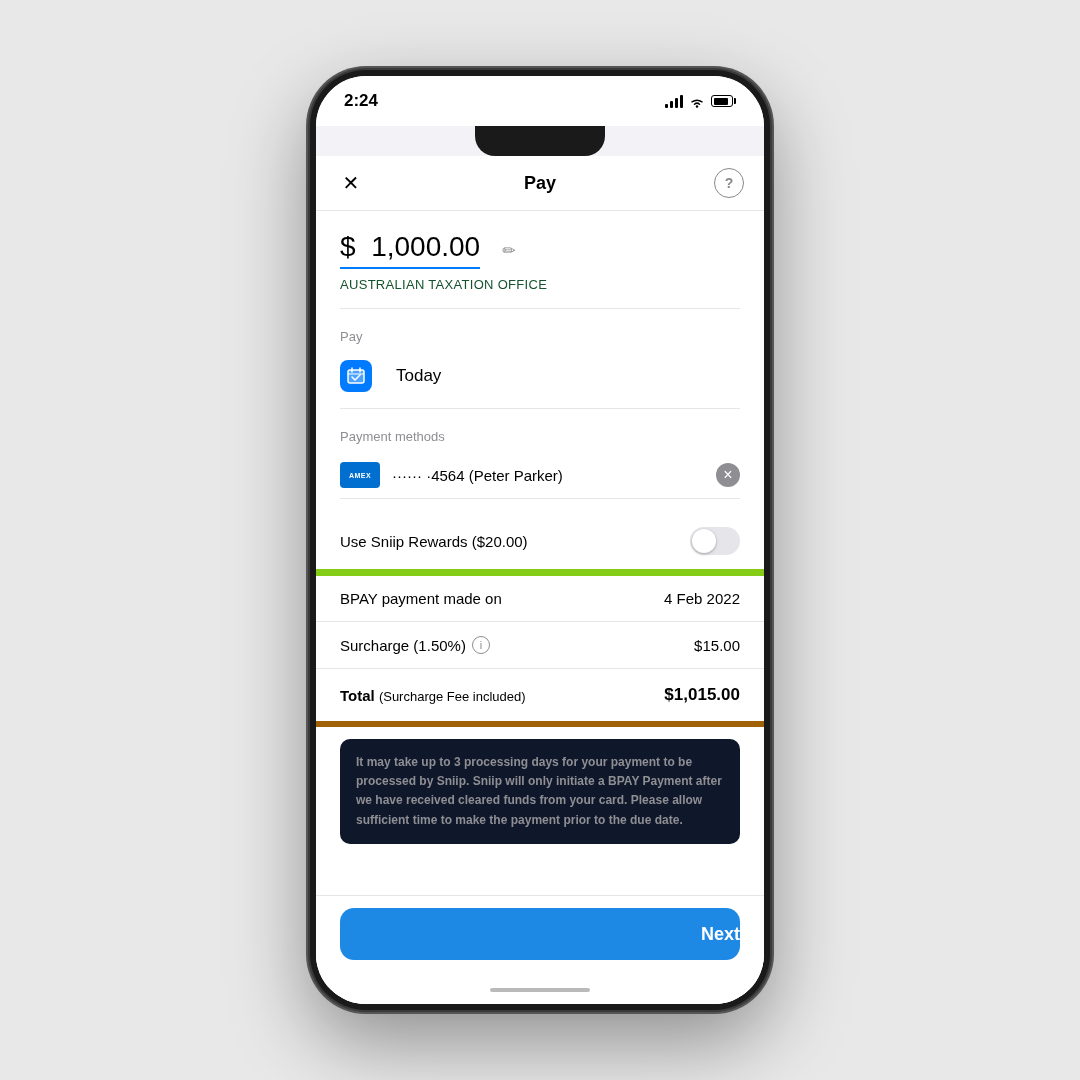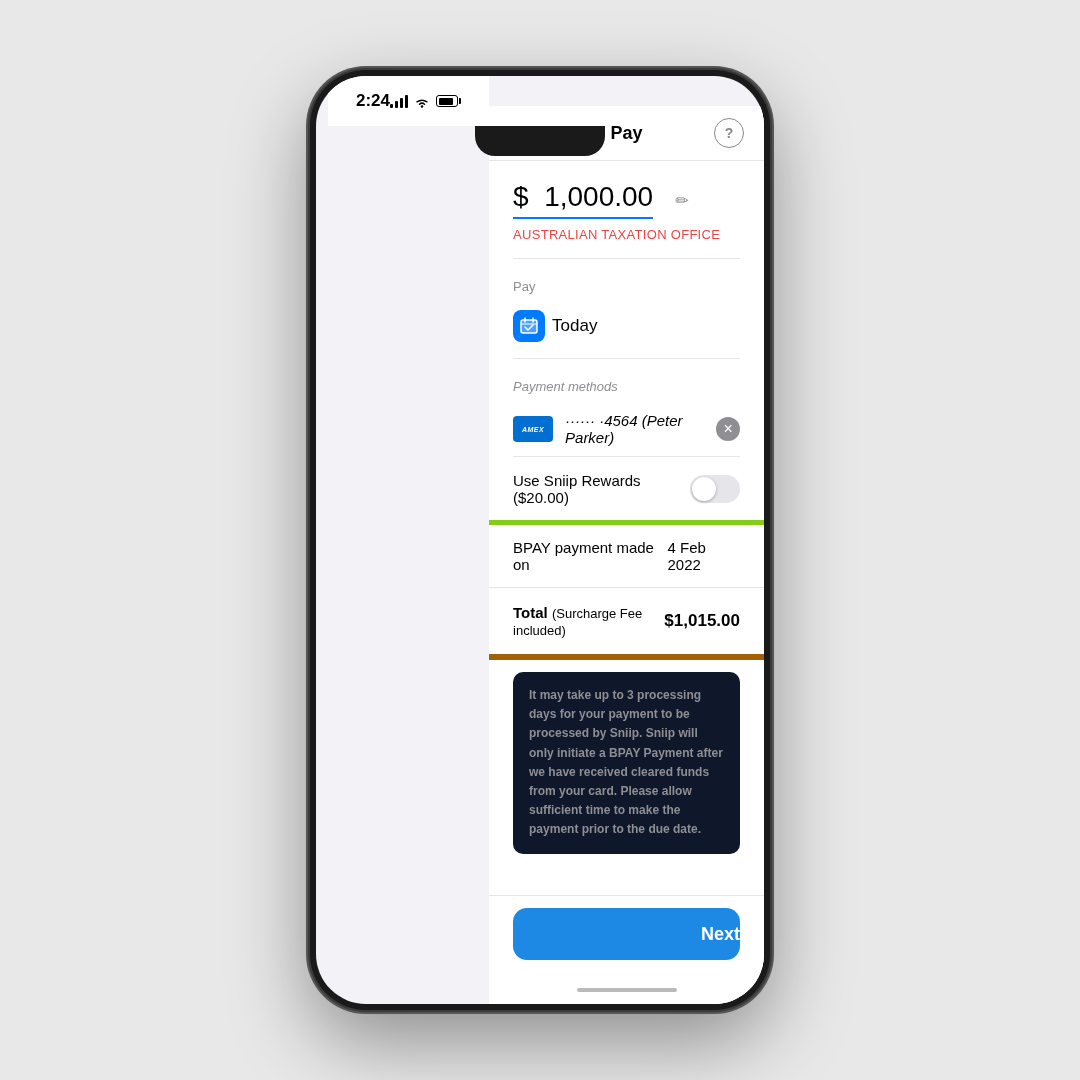--- a/index.html
+++ b/index.html
@@ -53,22 +53,21 @@
     .screen {
       position: absolute;
       top: 6px;
       left: 6px;
       right: 6px;
       bottom: 6px;
       background: #f2f2f7;
       border-radius: 50px;
       overflow: hidden;
       display: flex;
-      flex-direction: row;
-      padding-left: 12px;
+      flex-direction: column;
     }
 
     
     .status-bar {
       background: white;
       height: 50px;
       display: flex;
       align-items: center;
       justify-content: space-between;
       padding: 0 28px;
@@ -222,21 +221,21 @@
     }
 
     .edit-icon {
       color: #888;
       font-size: 16px;
       cursor: pointer;
     }
 
     .biller-name {
       font-size: 13px;
-      color: #ef4444;
+      color: #14532d;
       margin-top: 8px;
       font-weight: 500;
       letter-spacing: 0.3px;
     }
 
     
     .section {
       background: white;
       margin-top: 8px;
       padding: 0 24px;
@@ -245,21 +244,21 @@
     .section-label {
       font-size: 13px;
       color: #8e8e93;
       padding: 12px 0 8px;
       font-weight: 400;
     }
 
     .pay-date-row {
       display: flex;
       align-items: center;
-      gap: 7px;
+      gap: 24px;
       padding: 8px 0 16px;
       border-bottom: 1px solid #e5e5ea;
     }
 
     .calendar-icon {
       width: 32px;
       height: 32px;
       background: #007AFF;
       border-radius: 8px;
       display: flex;
@@ -271,21 +270,20 @@
     .pay-date-text {
       font-size: 17px;
       color: #000;
     }
 
     
     .payment-methods-section {
       background: white;
       margin-top: 8px;
       padding: 0 24px;
-      font-style: italic;
     }
 
     .section-header {
       font-size: 13px;
       color: #8e8e93;
       padding: 12px 0 8px;
     }
 
     .payment-method-row {
       display: flex;
@@ -333,22 +331,22 @@
       line-height: 1;
     }
 
     
     .rewards-row {
       display: flex;
       align-items: center;
       justify-content: space-between;
       padding: 14px 24px;
       background: white;
-      margin-top: 1px;
-      border-bottom: 5px solid #84cc16;
+      margin-top: 14px;
+      border-bottom: 7px solid #84cc16;
     }
 
     .rewards-label {
       font-size: 15px;
       color: #000;
     }
 
     
     .toggle {
       width: 50px;
@@ -624,20 +622,27 @@
           <div class="toggle">
             <div class="toggle-knob"></div>
           </div>
         </div>
 
         <div class="info-row">
           <span class="info-label">BPAY payment made on</span>
           <span class="info-value">4 Feb 2022</span>
         </div>
 
+        <div class="surcharge-row">
+          <div class="surcharge-label">
+            <span>Surcharge (1.50%)</span>
+            <div class="info-circle">i</div>
+          </div>
+          <span class="surcharge-value">$15.00</span>
+        </div>
 
         <div class="total-row">
           <span class="total-label">
             <span>Total</span>
             <span class="total-sub">(Surcharge Fee included)</span>
           </span>
           <span class="total-value">$1,015.00</span>
         </div>
 
         <div class="disclaimer-box">

